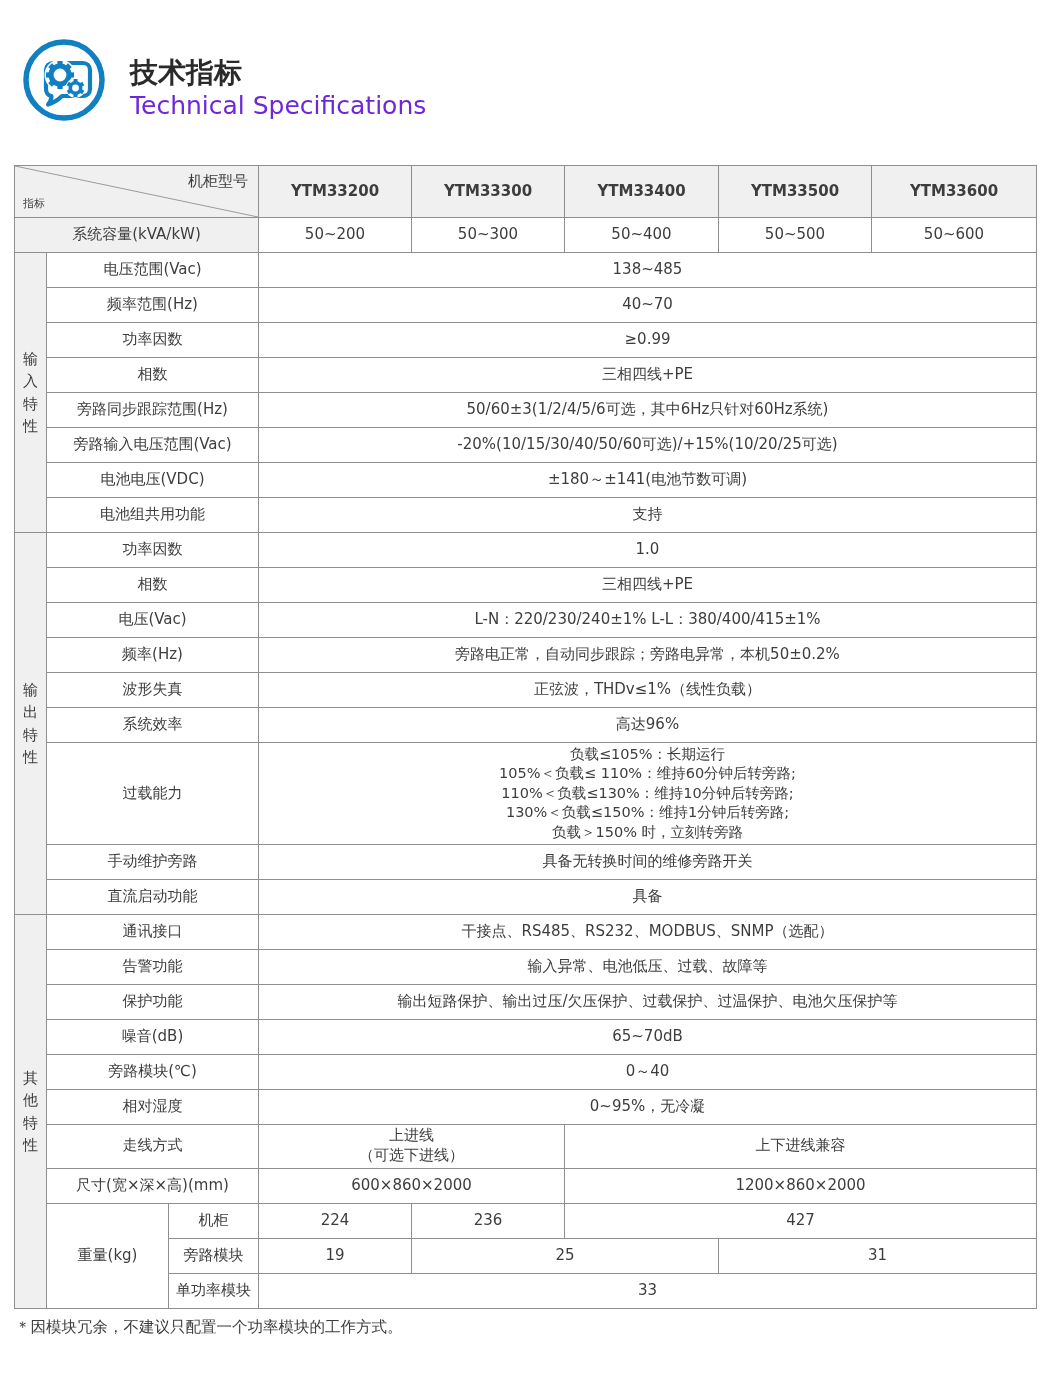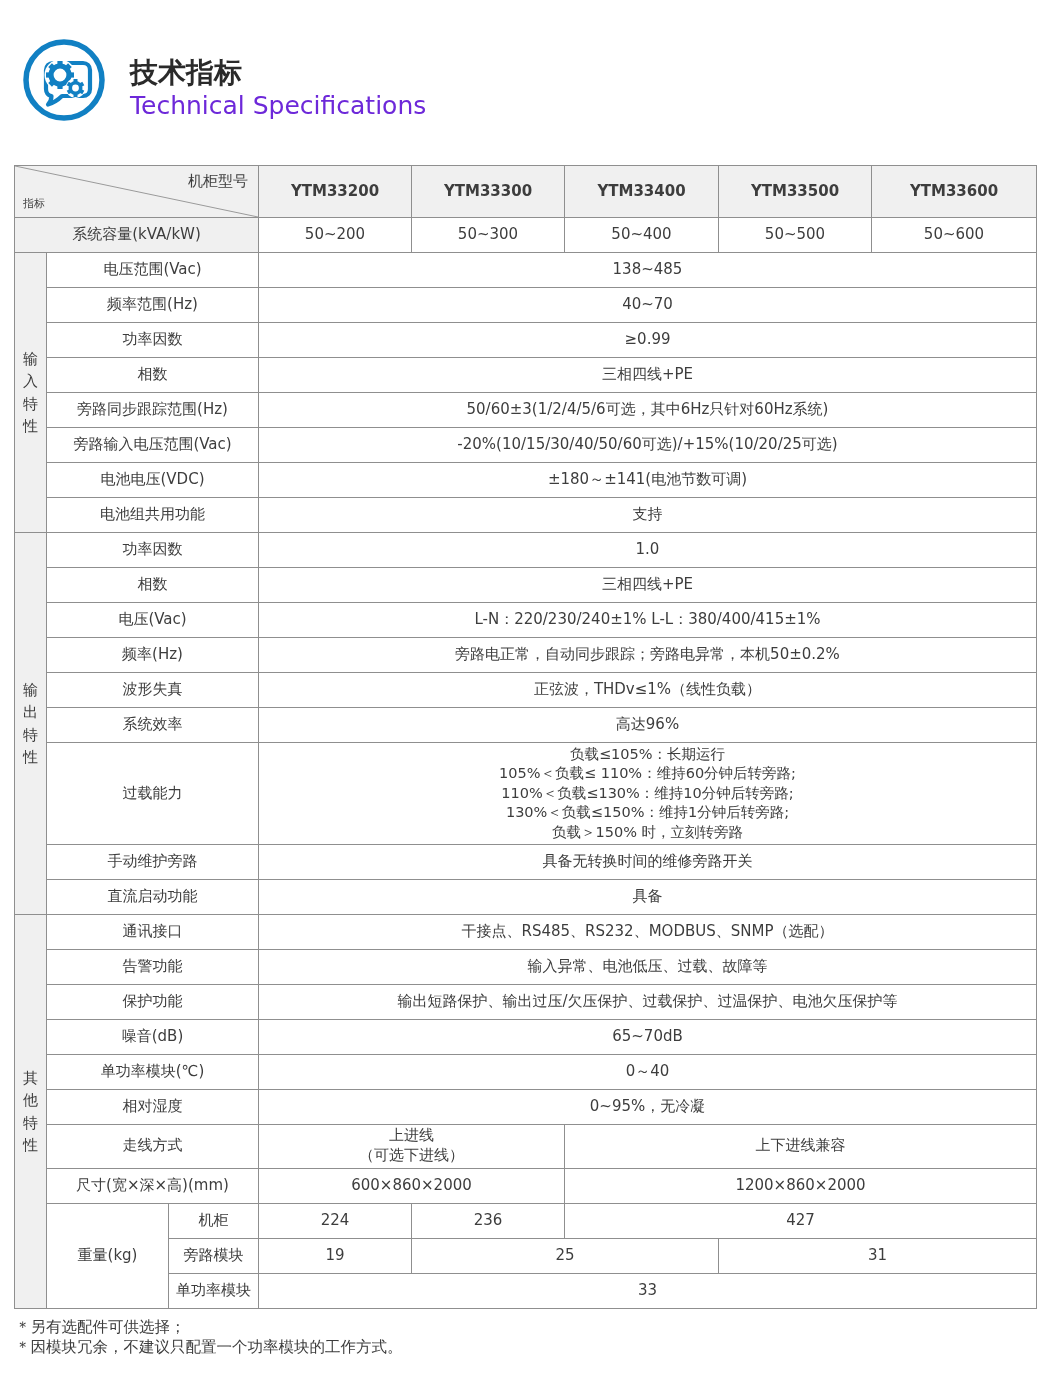--- a/index.html
+++ b/index.html
@@ -209,21 +209,21 @@
   </tr>
   <tr class="r">
     <td colspan="2">保护功能</td>
     <td colspan="5">输出短路保护、输出过压/欠压保护、过载保护、过温保护、电池欠压保护等</td>
   </tr>
   <tr class="r">
     <td colspan="2">噪音(dB)</td>
     <td colspan="5">65~70dB</td>
   </tr>
   <tr class="r">
-    <td colspan="2">单功率模块(℃)</td>
+    <td colspan="2">旁路模块(℃)</td>
     <td colspan="5">0～40</td>
   </tr>
   <tr class="r">
     <td colspan="2">相对湿度</td>
     <td colspan="5">0~95%，无冷凝</td>
   </tr>
   <tr class="cable-row">
     <td colspan="2">走线方式</td>
     <td colspan="2">
       <div>上进线</div>
@@ -250,15 +250,14 @@
     <td colspan="2">31</td>
   </tr>
   <tr class="r">
     <td>单功率模块</td>
     <td colspan="5">33</td>
   </tr>
 </tbody>
   </table>
 
 <div class="footnotes">
-  <div>＊另有选配件可供选择；</div>
   <div>＊因模块冗余，不建议只配置一个功率模块的工作方式。</div>
 </div>
 
 </body></html>

